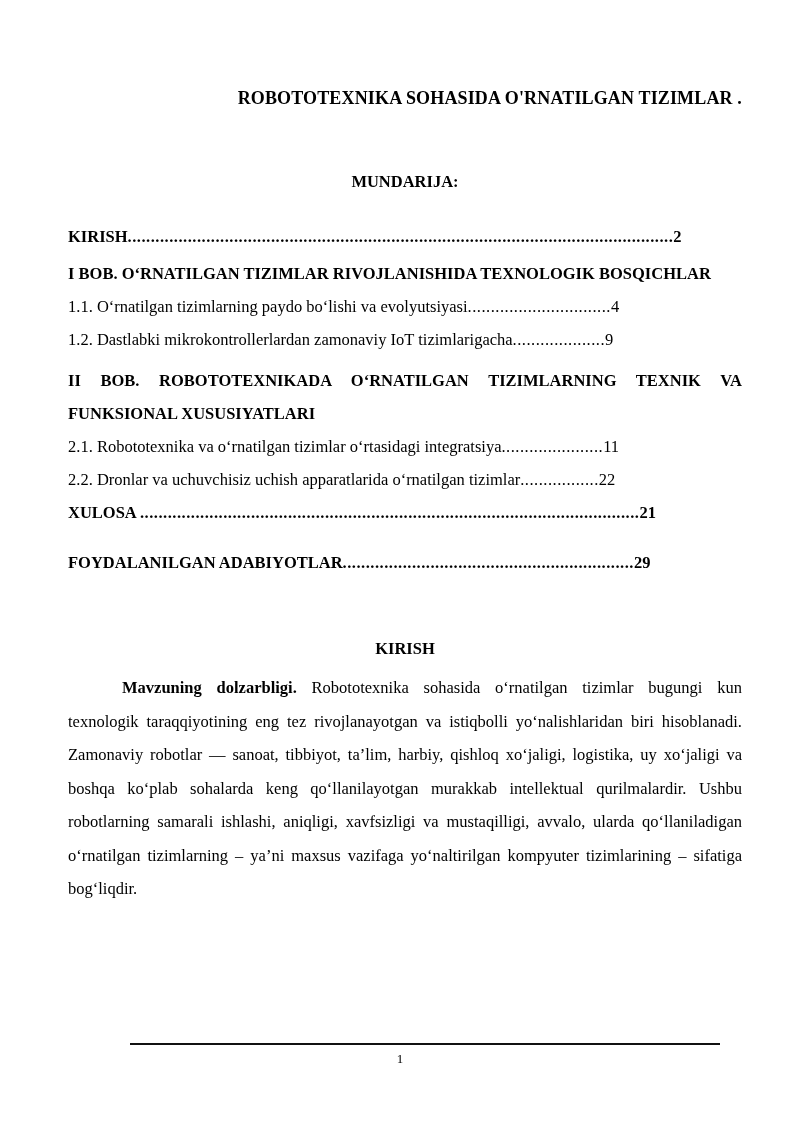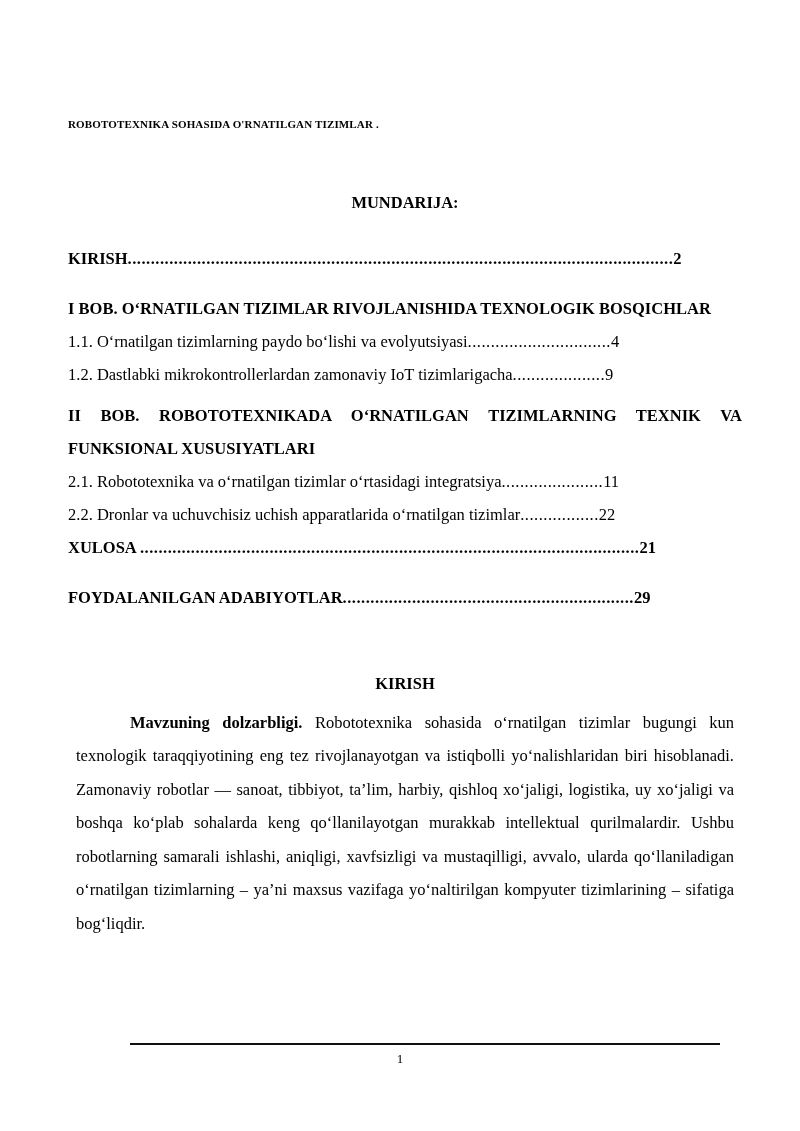--- a/index.html
+++ b/index.html
@@ -21,25 +21,25 @@
   }
   .content {
     position: absolute;
     left: 68px;
     top: 0;
     width: 674px;
   }
 
   
   .doc-title {
-    text-align: left;
+    text-align: right;
     font-weight: bold;
-    font-size: 11px;
+    font-size: 18px;
     letter-spacing: 0.15px;
-    margin-top: 118px;
+    margin-top: 88px;
     line-height: 1.2;
   }
 
   
   .toc-title {
     text-align: center;
     font-weight: bold;
     font-size: 16.5px;
     margin-top: 62px;
     line-height: 1.2;
@@ -71,41 +71,41 @@
     white-space: pre;
   }
 
   
   .toc-chapter {
     font-weight: bold;
     font-size: 16.5px;
     line-height: 33px;
     text-align: justify;
     text-align-last: left;
-    margin-top: 17px;
+    margin-top: 4px;
     margin-bottom: 0;
   }
   .toc-chapter.tight {
     margin-top: 8px;
   }
 
   
   .section-head {
     text-align: center;
     font-weight: bold;
     font-size: 16.5px;
     margin-top: 60px;
     line-height: 1.2;
   }
   .para {
     font-size: 16.5px;
     line-height: 33.5px;
     text-align: justify;
     text-indent: 54px;
-    margin: 8px;
+    margin: 0;
   }
   .para.first {
     margin-top: 12px;
   }
   .para b {
     font-weight: bold;
   }
 
   
   .footer-rule {

